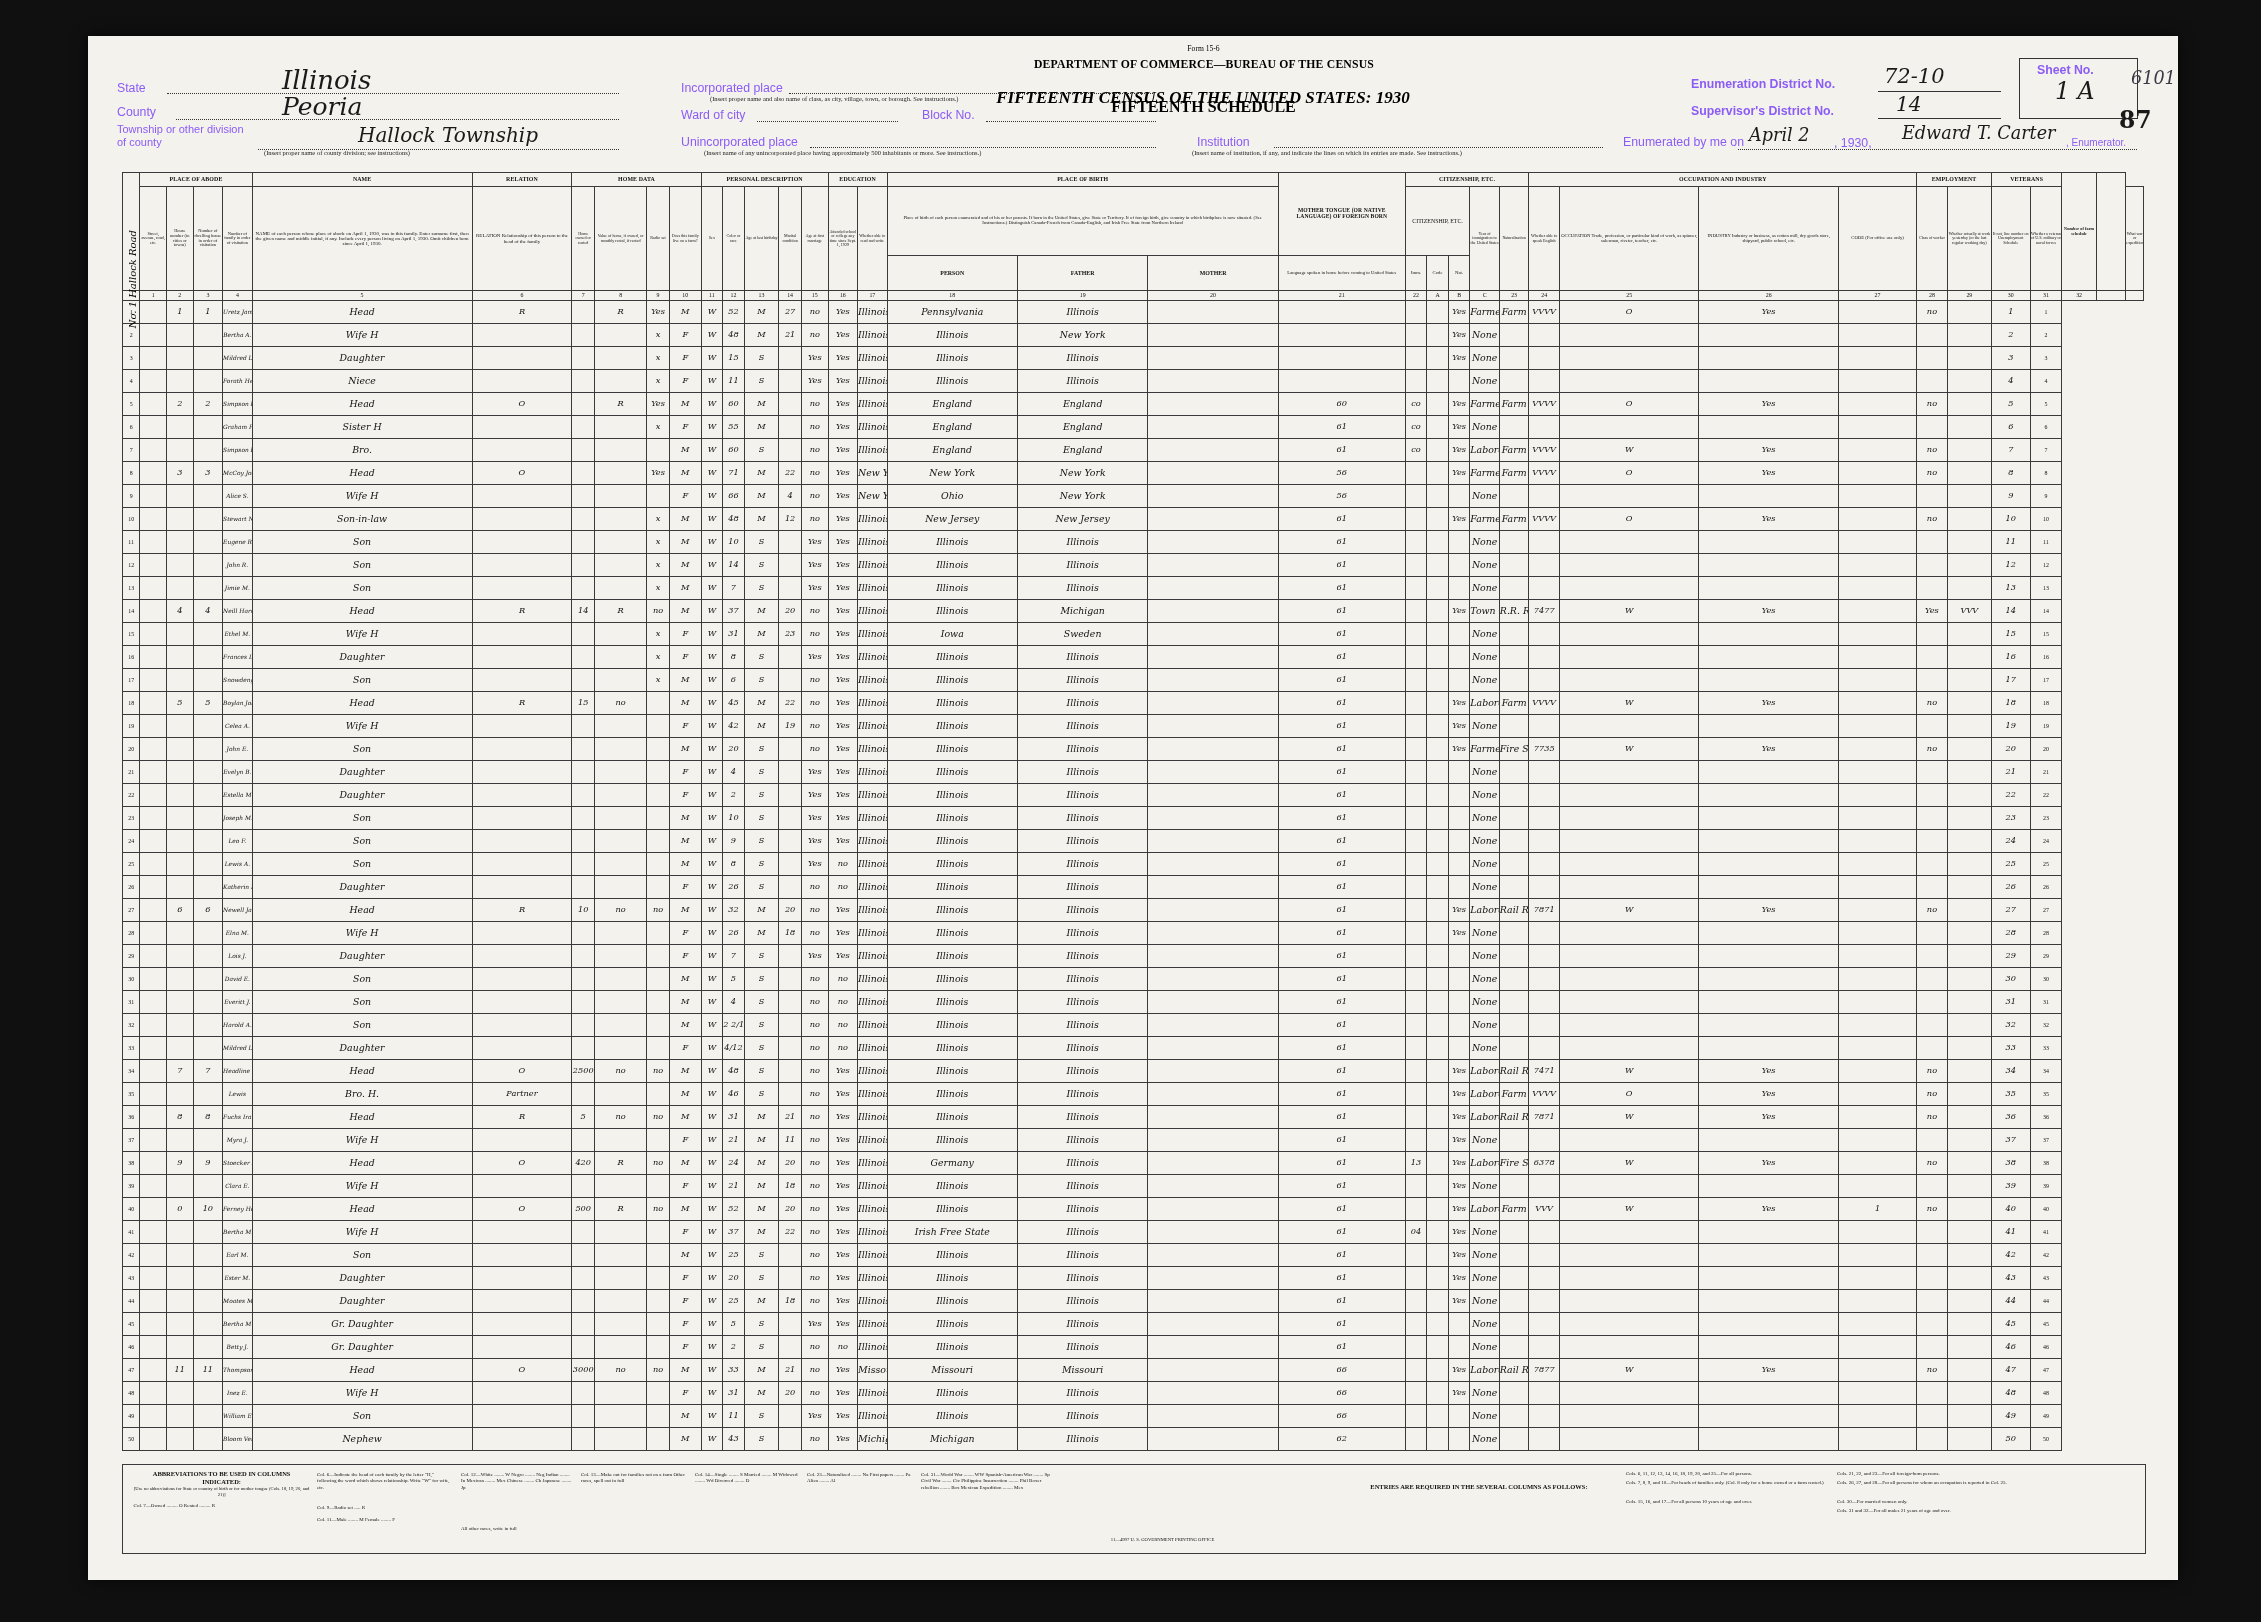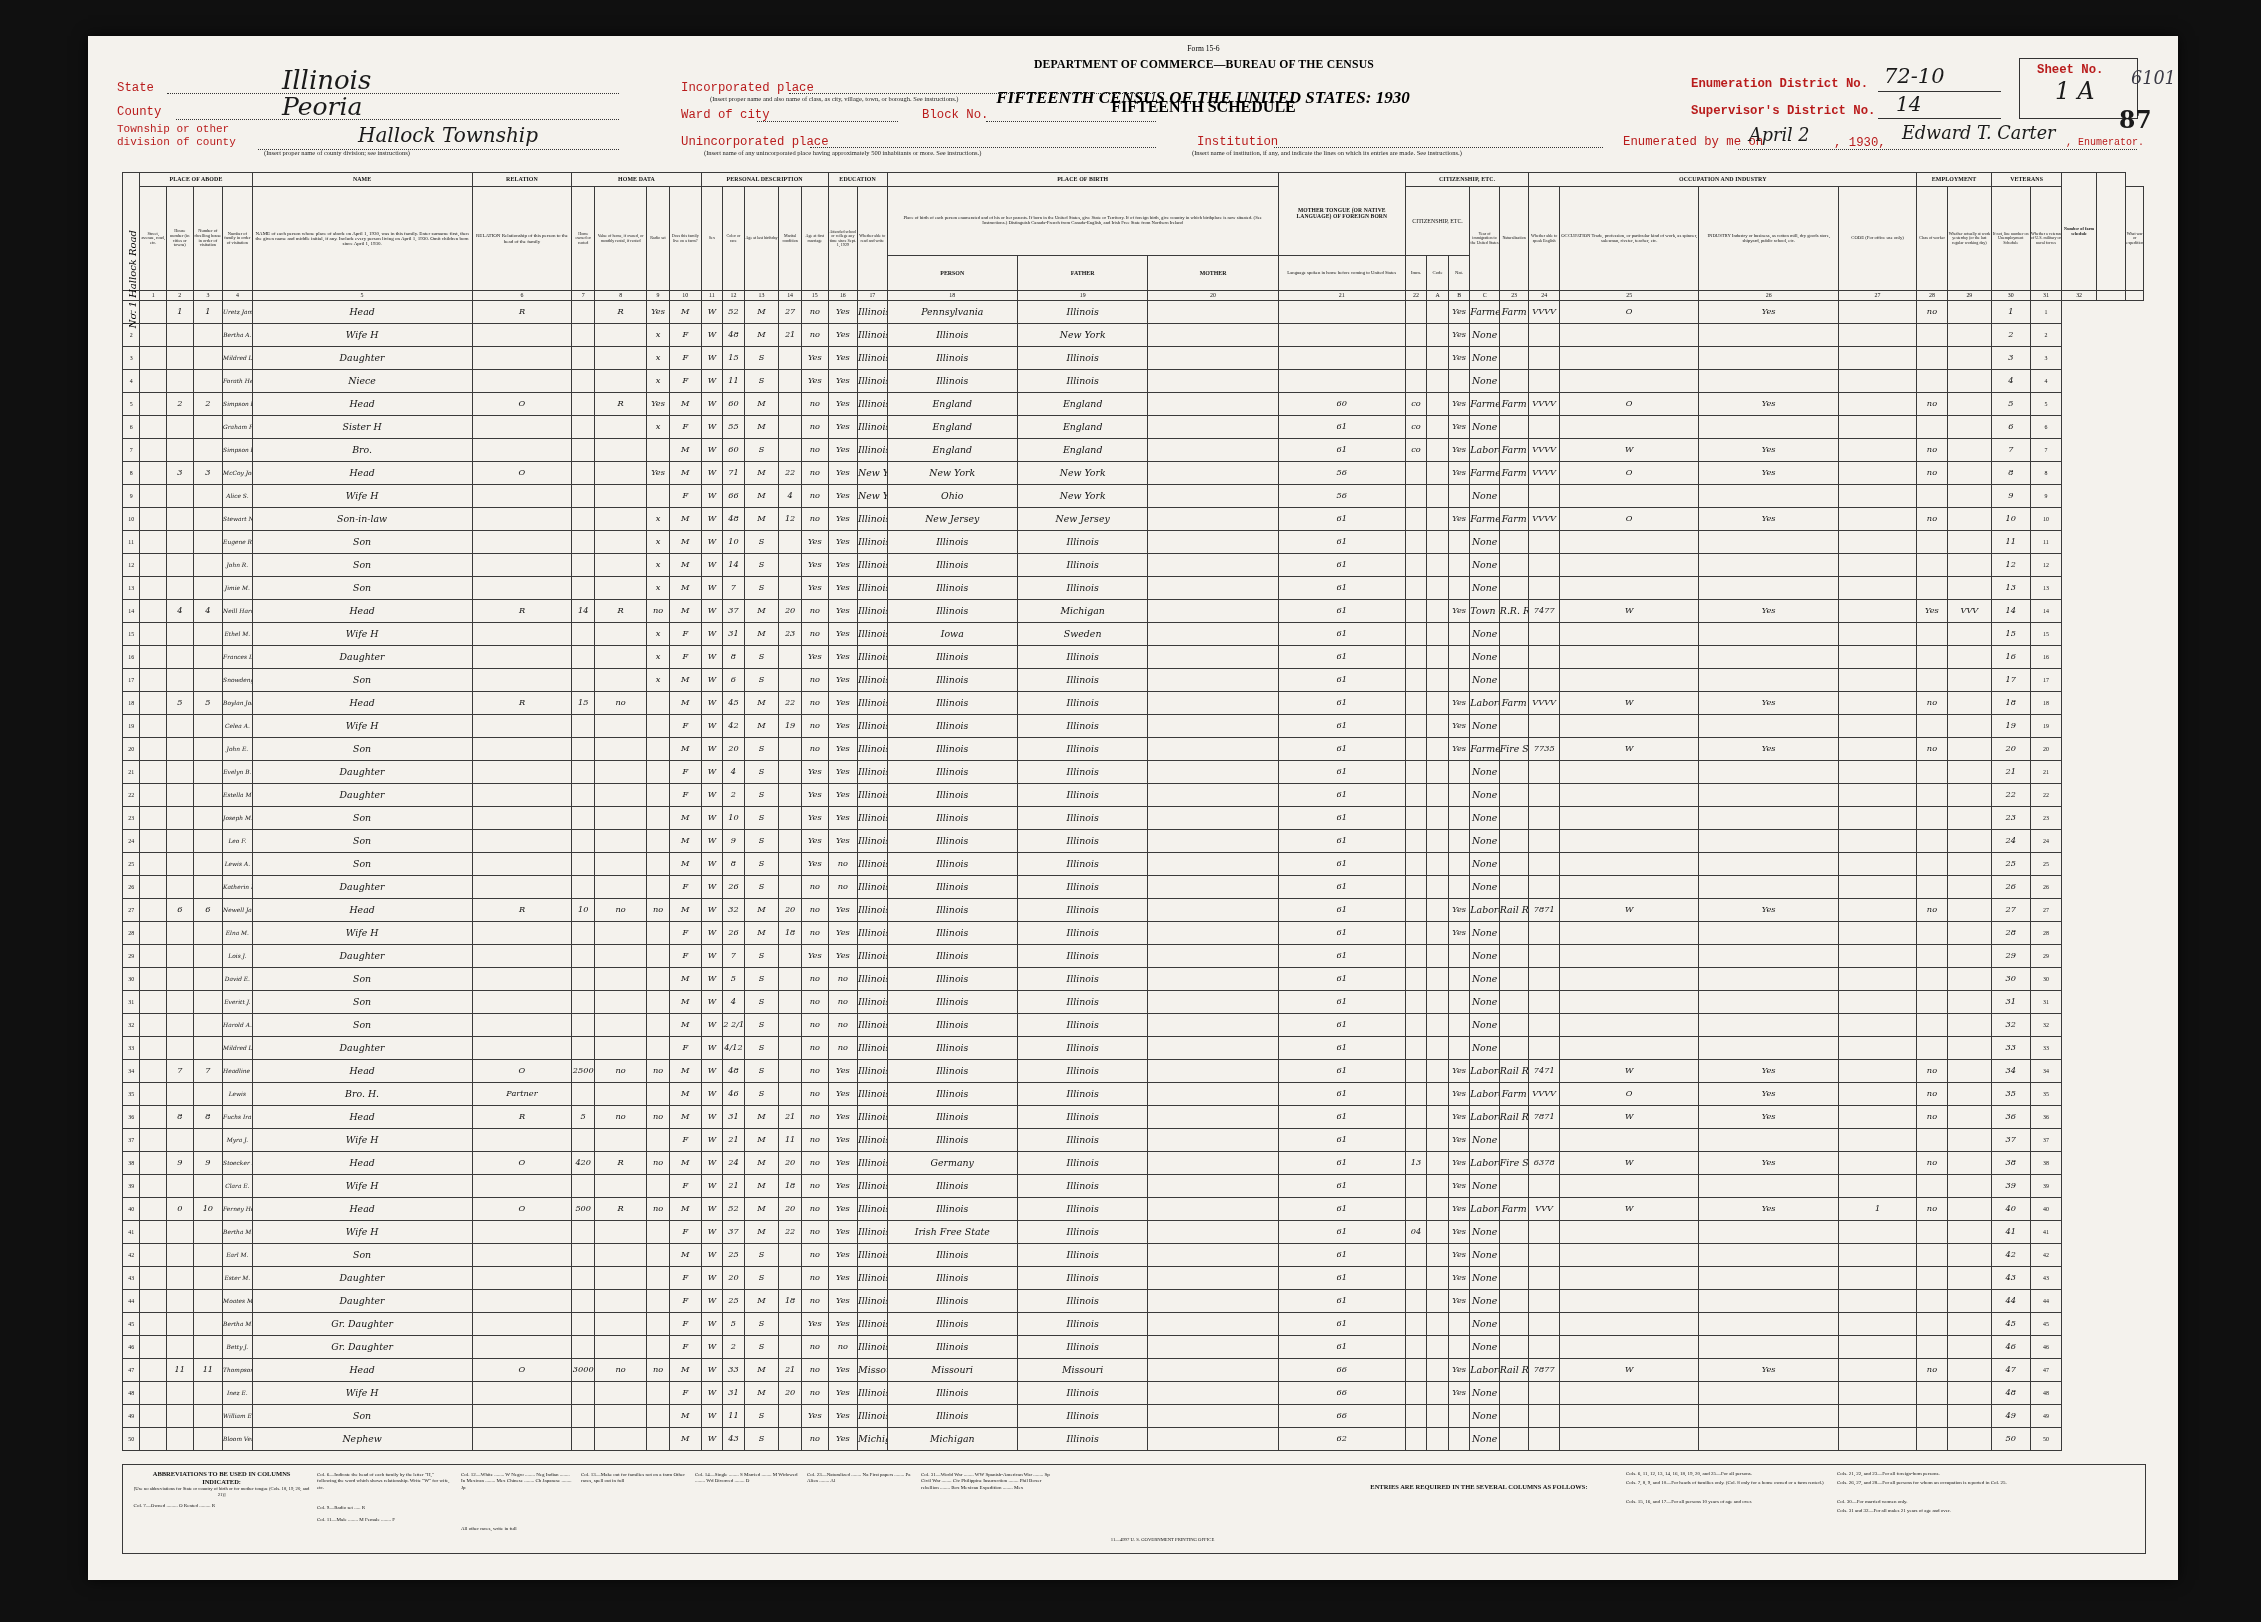--- a/index.html
+++ b/index.html
@@ -18,21 +18,21 @@
     background:#f4f2ed;
     box-shadow:0 0 14px rgba(0,0,0,.7);
   }
   
   .punch{
     position:absolute;left:134px;width:20px;height:20px;border-radius:50%;
     background:#121212;border:1.8px solid #2a2a2a;
   }
   
   .hdr{position:absolute;left:0;top:0;width:100%;height:126px;}
-  .lbl{position:absolute;font-size:12.3px;color:#b91c1c;font-family:Liberation Mono, monospace;}
+  .lbl{position:absolute;font-size:12.3px;color:#8b5cf6;font-family:Liberation Sans, sans-serif;}
   .dots{position:absolute;border-bottom:0.6px dotted #333;height:0.6px;}
   .hw{position:absolute;font-family:"DejaVu Serif",serif;font-style:italic;color:#1a1a1a;}
   .ctr{position:absolute;text-align:center;}
   .tiny{font-size:6.5px;color:#222;}
   .form15{font-size:7.6px;}
   .t1{font-size:11.7px;font-weight:bold;letter-spacing:0.2px;text-align:center;}
   .t2{font-size:17px;font-weight:bold;}
   .t3{font-size:16px;font-weight:bold;}
 
   

